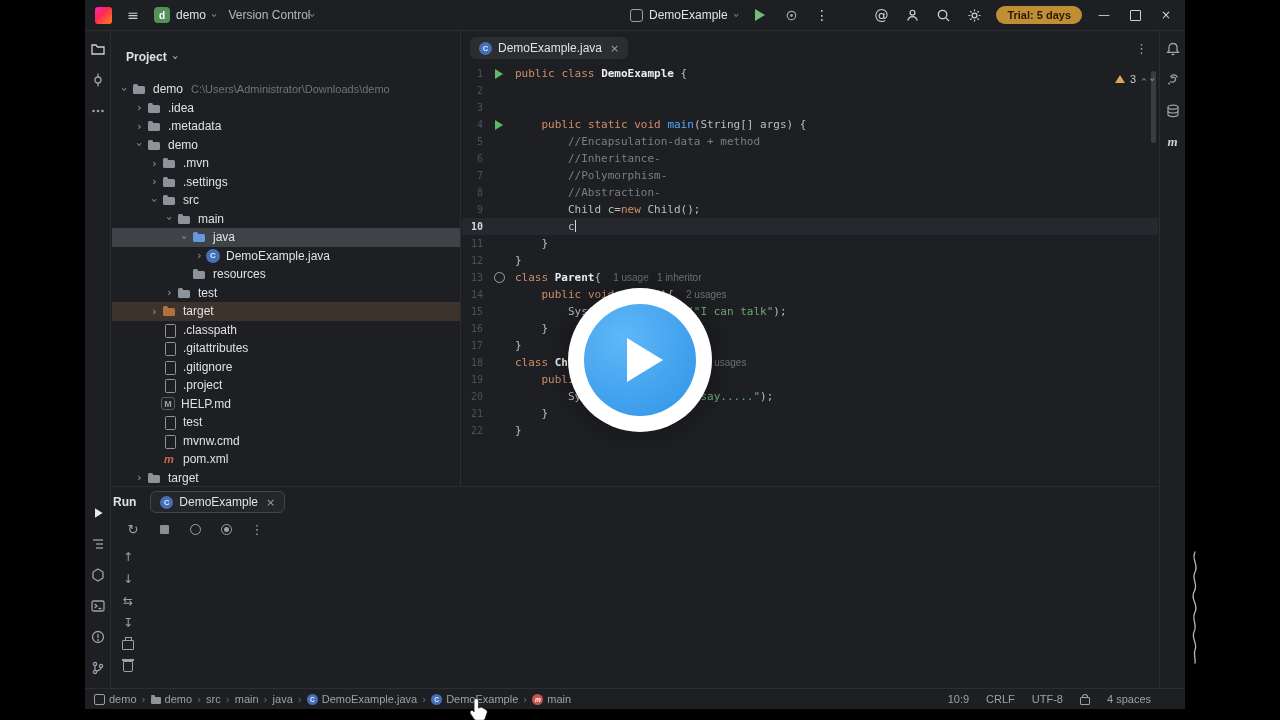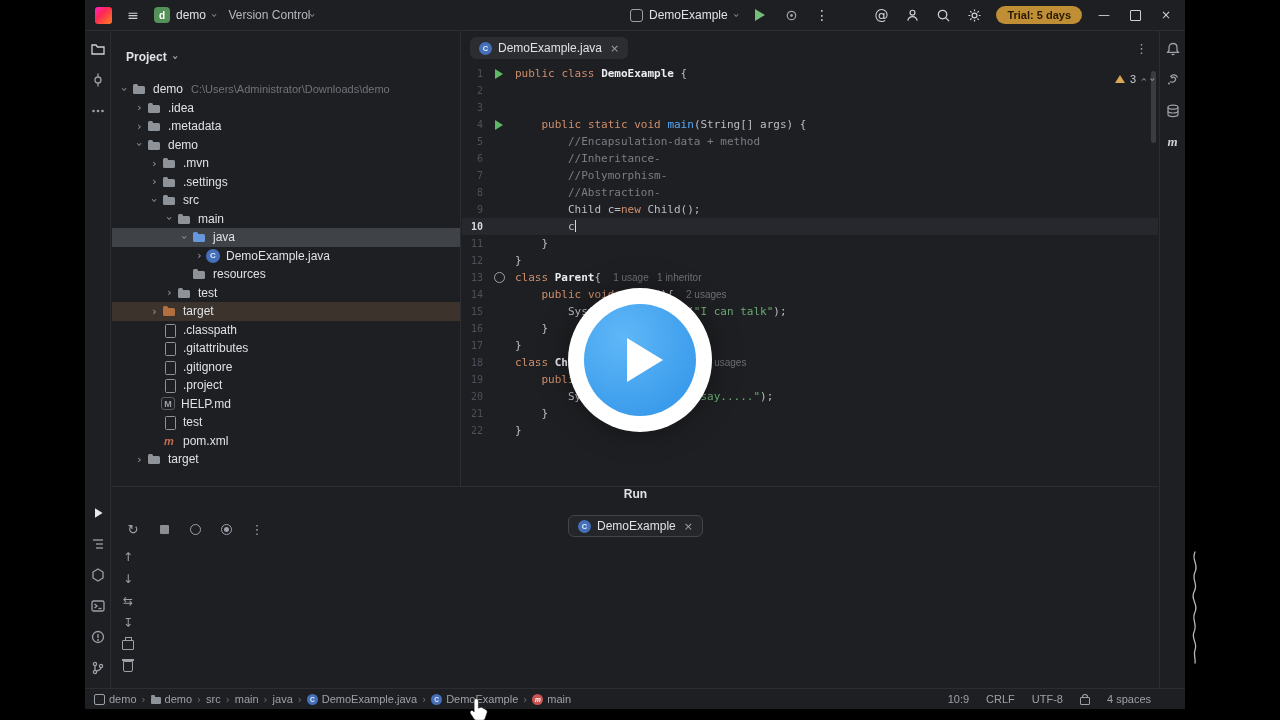--- a/index.html
+++ b/index.html
@@ -82,21 +82,21 @@
   .hint{color:#6e7178;font-size:10px;font-family:"Liberation Sans",sans-serif;margin-left:12px;}
   .inspections{position:absolute;top:8px;right:4px;display:flex;align-items:center;gap:5px;font-size:11px;color:#c8cbd2;font-family:"Liberation Sans",sans-serif;}
   .warn-tri{width:0;height:0;border-left:5px solid transparent;border-right:5px solid transparent;border-bottom:8px solid #D8A855;}
   .insp-chev{color:#9da0a8;font-size:10px;display:inline-block;font-family:"DejaVu Sans",sans-serif;}
   .insp-chev.up{transform:rotate(-90deg);}
   .insp-chev.down{transform:rotate(90deg);}
   .vscroll{position:absolute;right:2px;top:6px;width:5px;height:72px;border-radius:3px;background:rgba(255,255,255,0.13);}
 
   
   .run-panel{position:absolute;left:27px;top:486px;width:1046px;height:202px;box-sizing:border-box;border-top:1px solid #2b2d30;background:#1e1f22;}
-  .run-header{height:30px;display:flex;align-items:center;gap:14px;padding-left:1px;flex-direction:column;}
+  .run-header{height:30px;display:flex;align-items:center;gap:14px;padding-left:1px;}
   .run-title{font-size:12px;font-weight:700;color:#dfe1e5;}
   .run-tab{display:flex;align-items:center;gap:6px;border:1px solid #43454a;border-radius:6px;padding:3px 9px;font-size:12px;color:#dfe1e5;background:#24262a;}
   .run-toolbar{height:24px;display:flex;align-items:center;gap:15px;padding-left:13px;color:#9da0a8;}
   .rt-icon{display:inline-flex;align-items:center;justify-content:center;width:16px;height:16px;font-size:13px;font-family:"DejaVu Sans",sans-serif;}
   .stop-sq{width:9px;height:9px;background:#8a8d92;border-radius:1px;}
   .ring{width:9px;height:9px;border:1.3px solid #9da0a8;border-radius:50%;position:relative;}
   .ring.dot::after{content:"";position:absolute;inset:2px;background:#9da0a8;border-radius:50%;}
   .console-strip{position:absolute;left:8px;top:62px;display:flex;flex-direction:column;gap:7px;align-items:center;color:#9da0a8;font-size:12px;}
   .cs-icon{width:16px;height:15px;display:inline-flex;align-items:center;justify-content:center;font-family:"DejaVu Sans",sans-serif;}
   .printer{width:10px;height:8px;border:1.1px solid #9da0a8;border-radius:1px;position:relative;}
@@ -391,20 +391,25 @@
           </div>
           <div class="tree-row" style="padding-left: 36px;">
             <span class="chev"></span>
             <span class="ticon markdown">M</span>
             <span class="tlabel">HELP.md</span>
           </div>
           <div class="tree-row" style="padding-left: 36px;">
             <span class="chev"></span>
             <span class="ticon file"></span>
             <span class="tlabel">test</span>
+          </div>
+          <div class="tree-row" style="padding-left: 36px;">
+            <span class="chev"></span>
+            <span class="ticon file"></span>
+            <span class="tlabel">mvnw.cmd</span>
           </div>
           <div class="tree-row" style="padding-left: 36px;">
             <span class="chev"></span>
             <span class="ticon maven">m</span>
             <span class="tlabel">pom.xml</span>
           </div>
           <div class="tree-row" style="padding-left: 21px;">
             <span class="chev">›</span>
             <span class="ticon folder"></span>
             <span class="tlabel">target</span>

